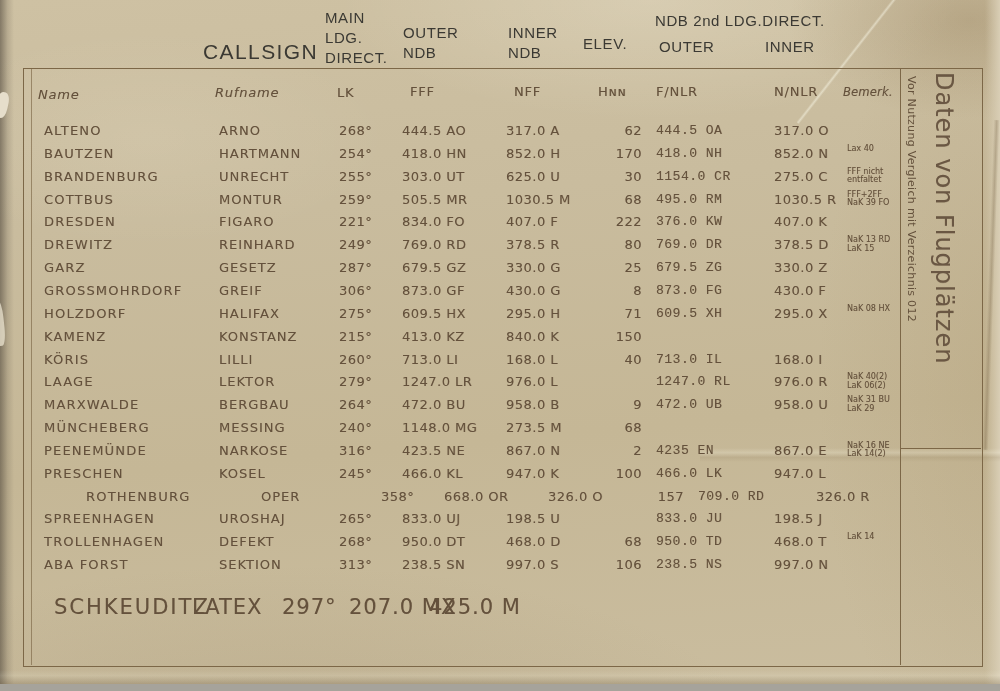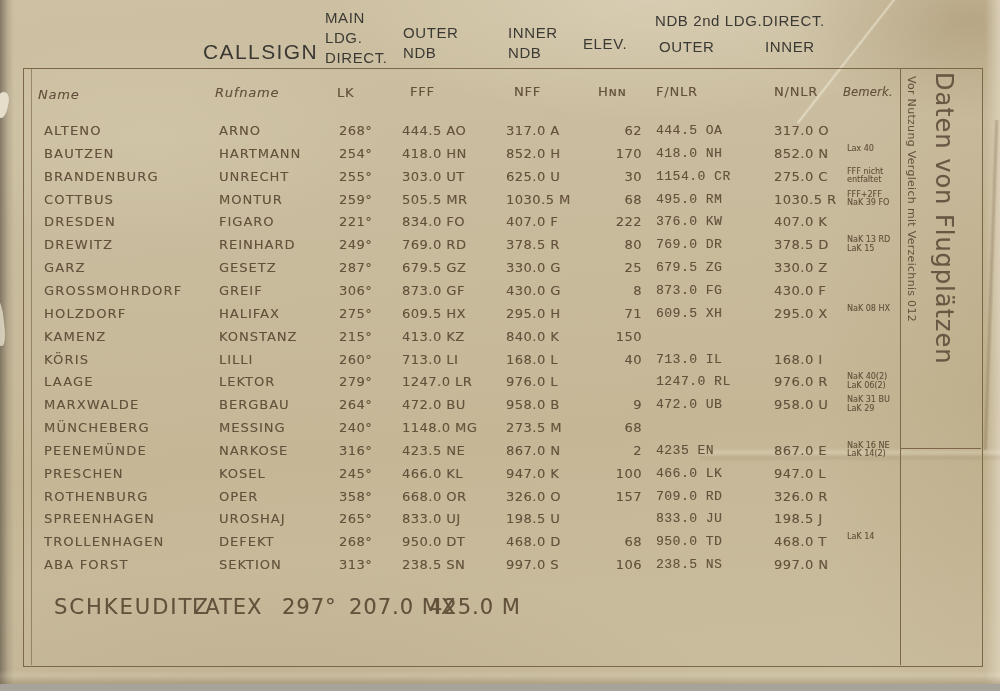--- a/index.html
+++ b/index.html
@@ -321,21 +321,21 @@
     <span class="cell c-name">PRESCHEN</span>
     <span class="cell c-rufname">KOSEL</span>
     <span class="cell c-lk">245°</span>
     <span class="cell c-fff">466.0 KL</span>
     <span class="cell c-nff">947.0 K</span>
     <span class="cell c-elev">100</span>
     <span class="cell c-fnlr">466.0 LK</span>
     <span class="cell c-ninlr">947.0 L</span>
     <span class="cell c-bemerk"></span>
   </div>
-      <div class="row hw" style="top: 484.6px;">
+      <div class="row hw" style="top: 484.6px; margin-left: 42px;">
     <span class="cell c-name">ROTHENBURG</span>
     <span class="cell c-rufname">OPER</span>
     <span class="cell c-lk">358°</span>
     <span class="cell c-fff">668.0 OR</span>
     <span class="cell c-nff">326.0 O</span>
     <span class="cell c-elev">157</span>
     <span class="cell c-fnlr">709.0 RD</span>
     <span class="cell c-ninlr">326.0 R</span>
     <span class="cell c-bemerk"></span>
   </div>

